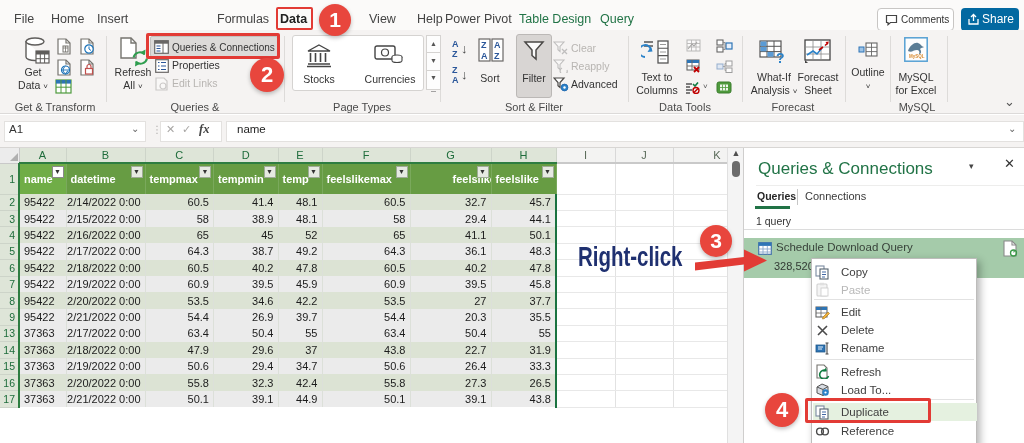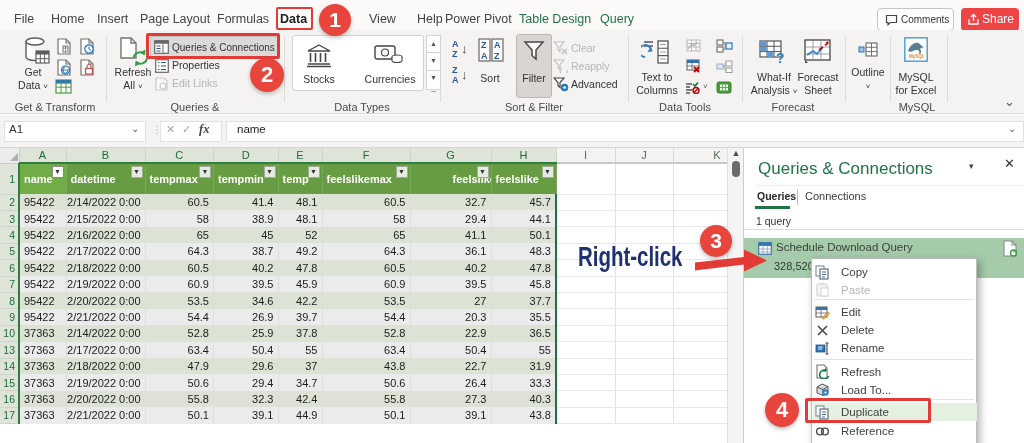--- a/index.html
+++ b/index.html
@@ -44,35 +44,34 @@
   .redbox { position:absolute; border:3px solid #e23b35; }
   .redcirc { position:absolute; background:#e8463d; border-radius:50%; color:#fff; font-weight:bold; text-align:center; box-shadow:0 2px 4px rgba(0,0,0,0.25); }
 </style>
 </head>
 <body>
 
 <div id="menubar">
   <div class="mtab" style="left:14px;">File</div>
   <div class="mtab" style="left:51px;">Home</div>
   <div class="mtab" style="left:97px;">Insert</div>
-  <div class="mtab" style="left:140px;">Page Layout</div>
   <div class="mtab" style="left:217px;">Formulas</div>
   <div class="mtab" style="left:280px; font-weight:bold; color:#222;">Data</div>
   <div class="mtab" style="left:369px;">View</div>
   <div class="mtab" style="left:417px;">Help</div>
   <div class="mtab" style="left:445px;">Power Pivot</div>
   <div class="mtab" style="left:519px; color:#217346;">Table Design</div>
   <div class="mtab" style="left:600px; color:#217346;">Query</div>
   <div class="abs" style="left:877px; top:8px; width:77px; height:23px; background:#fff; border:1px solid #c8c6c4; border-radius:4px;">
     <svg style="position:absolute; left:7px; top:5px;" width="13" height="12" viewBox="0 0 13 12">
         <path d="M1.5,1.5 h10 v7 h-6 l-2.5,2.2 v-2.2 h-1.5 z" fill="none" stroke="#444" stroke-width="1.2"></path>
       </svg>
     <span style="position:absolute; left:23px; top:5px; font-size:10px; color:#333;">Comments</span>
   </div>
-  <div class="abs" style="left:961px; top:8px; width:58px; height:23px; background:#ef4444; border-radius:4px;">
+  <div class="abs" style="left:961px; top:8px; width:58px; height:23px; background:#0369a1; border-radius:4px;">
     <svg style="position:absolute; left:6px; top:5px;" width="13" height="13" viewBox="0 0 13 13">
         <path d="M2,6 v5 h9 v-5" fill="none" stroke="#fff" stroke-width="1.3"></path>
         <path d="M6.5,8 v-6 M4,4 l2.5,-2.5 L9,4" fill="none" stroke="#fff" stroke-width="1.3"></path>
       </svg>
     <span style="position:absolute; left:21px; top:4px; font-size:12px; color:#fff;">Share</span>
   </div>
 </div>
 
 <div id="ribbon">
 
@@ -80,21 +79,21 @@
 <div class="gsep" style="left:284px;"></div>
 <div class="gsep" style="left:440px;"></div>
 <div class="gsep" style="left:628px;"></div>
 <div class="gsep" style="left:742px;"></div>
 <div class="gsep" style="left:845px;"></div>
 <div class="gsep" style="left:890px;"></div>
 <div class="gsep" style="left:947px;"></div>
 
 <div class="glabel" style="left:5px; width:100px;">Get &amp; Transform Data</div>
 <div class="glabel" style="left:145px; width:100px;">Queries &amp; Connections</div>
-<div class="glabel" style="left:312px; width:100px;">Data Types</div>
+<div class="glabel" style="left:312px; width:100px;">Page Types</div>
 <div class="glabel" style="left:484px; width:100px;">Sort &amp; Filter</div>
 <div class="glabel" style="left:635px; width:100px;">Data Tools</div>
 <div class="glabel" style="left:743px; width:100px;">Forecast</div>
 <div class="glabel" style="left:867px; width:100px;">MySQL</div>
 
 <svg class="abs" style="left:24px; top:7px;" width="26" height="30" viewBox="0 0 26 30">
   <path d="M2,4 v16 c0,2 4,3.5 9,3.5 c1,0 2,-0.1 3,-0.2 v-8" fill="#fff" stroke="#5f5d5b" stroke-width="1.4"></path>
   <ellipse cx="11" cy="4.5" rx="9" ry="3.5" fill="#fff" stroke="#5f5d5b" stroke-width="1.4"></ellipse>
   <rect x="12" y="14" width="13" height="12" fill="#fff" stroke="#5f5d5b" stroke-width="1.2"></rect>
   <rect x="12" y="14" width="13" height="3.5" fill="#5f5d5b"></rect>
@@ -473,34 +472,20 @@
 <td class="dc odd num">26.9</td>
 <td class="dc odd num">39.7</td>
 <td class="dc odd num">54.4</td>
 <td class="dc odd num">20.3</td>
 <td class="dc odd num" style="border-right:2px solid #1a7340;">35.5</td>
 <td class="emp"></td>
 <td class="emp"></td>
 <td class="emp"></td>
 </tr>
 <tr style="height:16.42px;">
-<td class="rh">10</td>
-<td class="dc even txt">37363</td>
-<td class="dc even num">2/14/2022 0:00</td>
-<td class="dc even num">52.8</td>
-<td class="dc even num">25.9</td>
-<td class="dc even num">37.8</td>
-<td class="dc even num">52.8</td>
-<td class="dc even num">22.9</td>
-<td class="dc even num" style="border-right:2px solid #1a7340;">36.5</td>
-<td class="emp"></td>
-<td class="emp"></td>
-<td class="emp"></td>
-</tr>
-<tr style="height:16.42px;">
 <td class="rh">13</td>
 <td class="dc odd txt">37363</td>
 <td class="dc odd num">2/17/2022 0:00</td>
 <td class="dc odd num">63.4</td>
 <td class="dc odd num">50.4</td>
 <td class="dc odd num">55</td>
 <td class="dc odd num">63.4</td>
 <td class="dc odd num">50.4</td>
 <td class="dc odd num" style="border-right:2px solid #1a7340;">55</td>
 <td class="emp"></td>
@@ -537,21 +522,21 @@
 </tr>
 <tr style="height:16.42px;">
 <td class="rh">16</td>
 <td class="dc even txt">37363</td>
 <td class="dc even num">2/20/2022 0:00</td>
 <td class="dc even num">55.8</td>
 <td class="dc even num">32.3</td>
 <td class="dc even num">42.4</td>
 <td class="dc even num">55.8</td>
 <td class="dc even num">27.3</td>
-<td class="dc even num" style="border-right:2px solid #1a7340;">40.3</td>
+<td class="dc even num" style="border-right:2px solid #1a7340;">26.5</td>
 <td class="emp"></td>
 <td class="emp"></td>
 <td class="emp"></td>
 </tr>
 <tr style="height:16.42px;">
 <td class="rh">17</td>
 <td class="dc odd txt">37363</td>
 <td class="dc odd num">2/21/2022 0:00</td>
 <td class="dc odd num">50.1</td>
 <td class="dc odd num">39.1</td>

